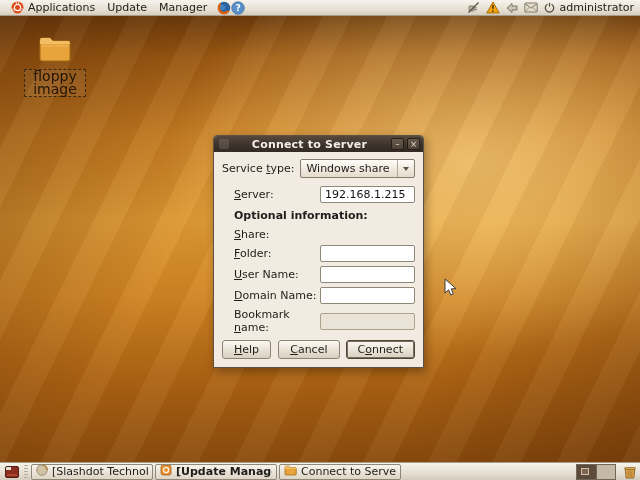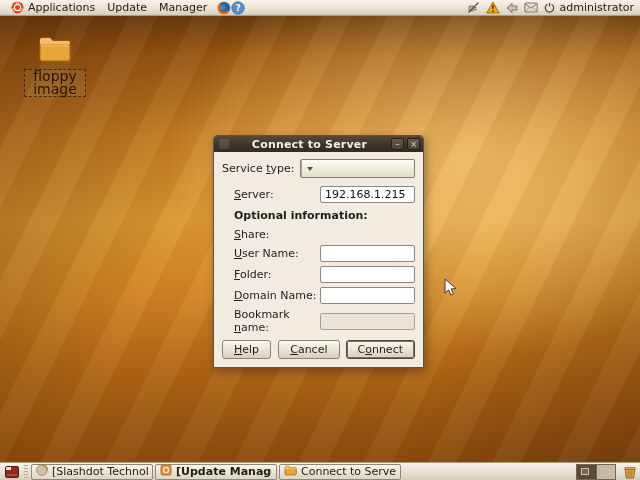--- a/index.html
+++ b/index.html
@@ -225,46 +225,47 @@
       <span class="wicon"></span>
       <span class="title">Connect to Server</span>
       <span class="win-btn">–</span>
       <span class="win-btn">×</span>
     </div>
     <div class="dialog-body">
 
       <div class="drow service-row">
         <label class="slabel">Service <u>t</u>ype:</label>
         <div class="combo">
+          <span class="combo-text">Windows share</span>
           <span class="combo-arrow">
               <span class="tri-down"></span>
             </span>
         </div>
       </div>
 
       <div class="drow indent">
         <label class="flabel"><u>S</u>erver:</label>
         <input class="dinput" value="192.168.1.215" style="">
       </div>
 
       <div class="drow indent optional">
         <span>Optional information:</span>
       </div>
 
       <div class="drow indent">
         <label class="flabel"><u>S</u>hare:</label>
       </div>
 
       <div class="drow indent">
+        <label class="flabel"><u>F</u>older:</label>
+        <input class="dinput" value="" style="">
+      </div>
+
+      <div class="drow indent">
         <label class="flabel"><u>U</u>ser Name:</label>
-        <input class="dinput" value="" style="">
-      </div>
-
-      <div class="drow indent">
-        <label class="flabel"><u>F</u>older:</label>
         <input class="dinput" value="" style="">
       </div>
 
       <div class="drow indent">
         <label class="flabel"><u>D</u>omain Name:</label>
         <input class="dinput" value="" style="">
       </div>
 
 
       <div class="drow indent bookmark-row">

